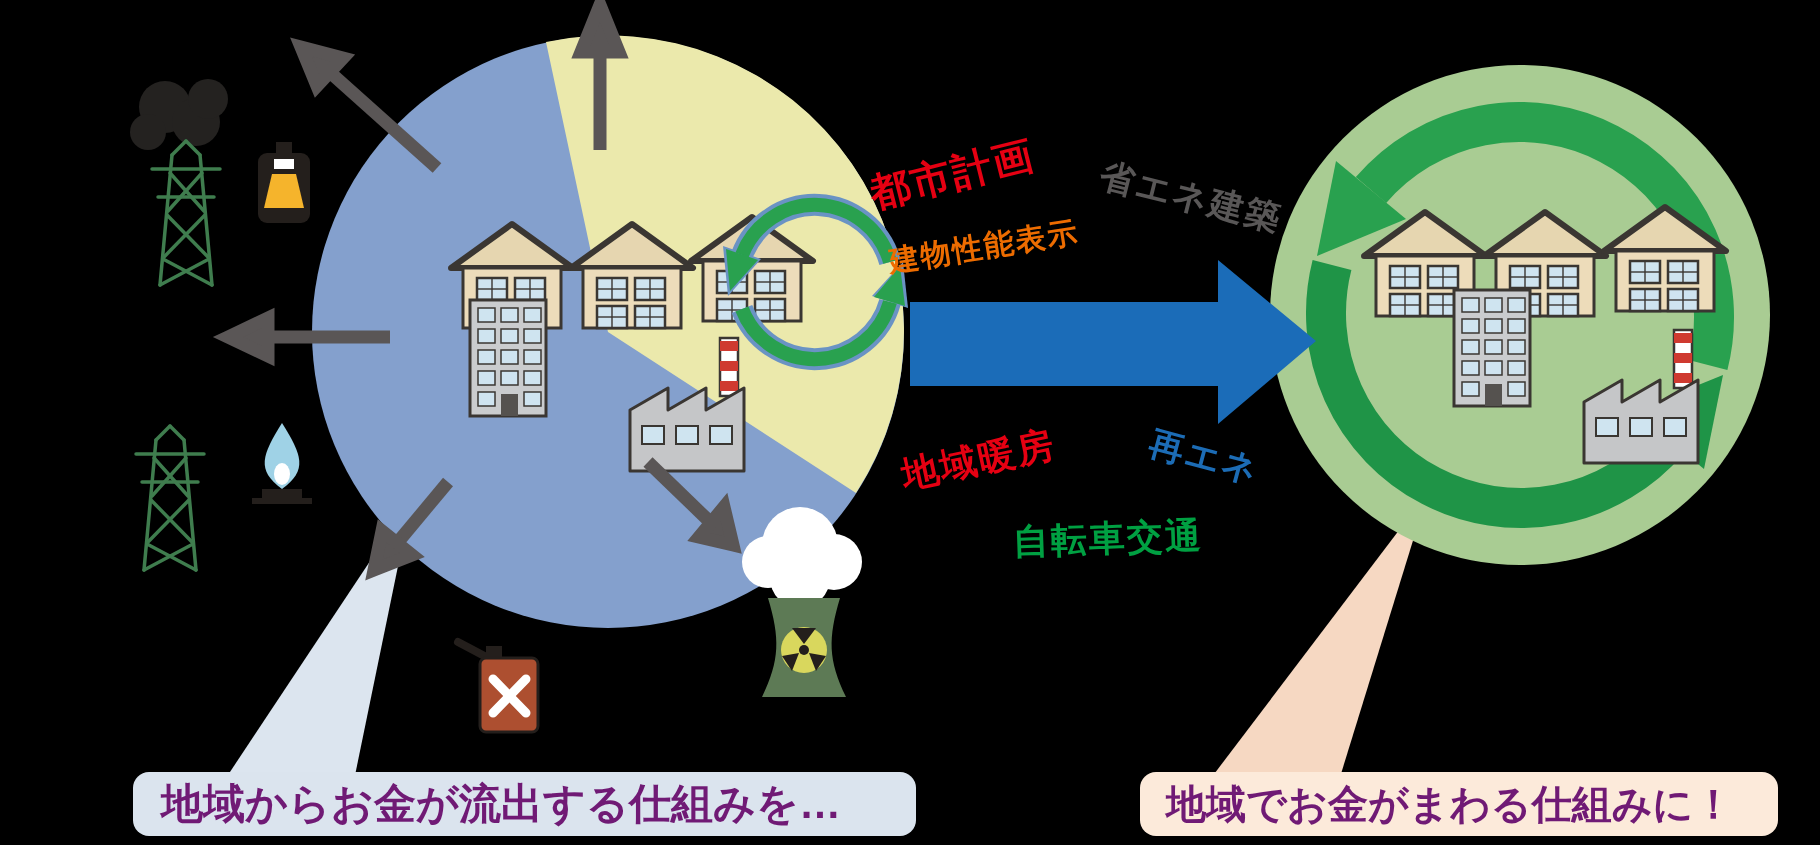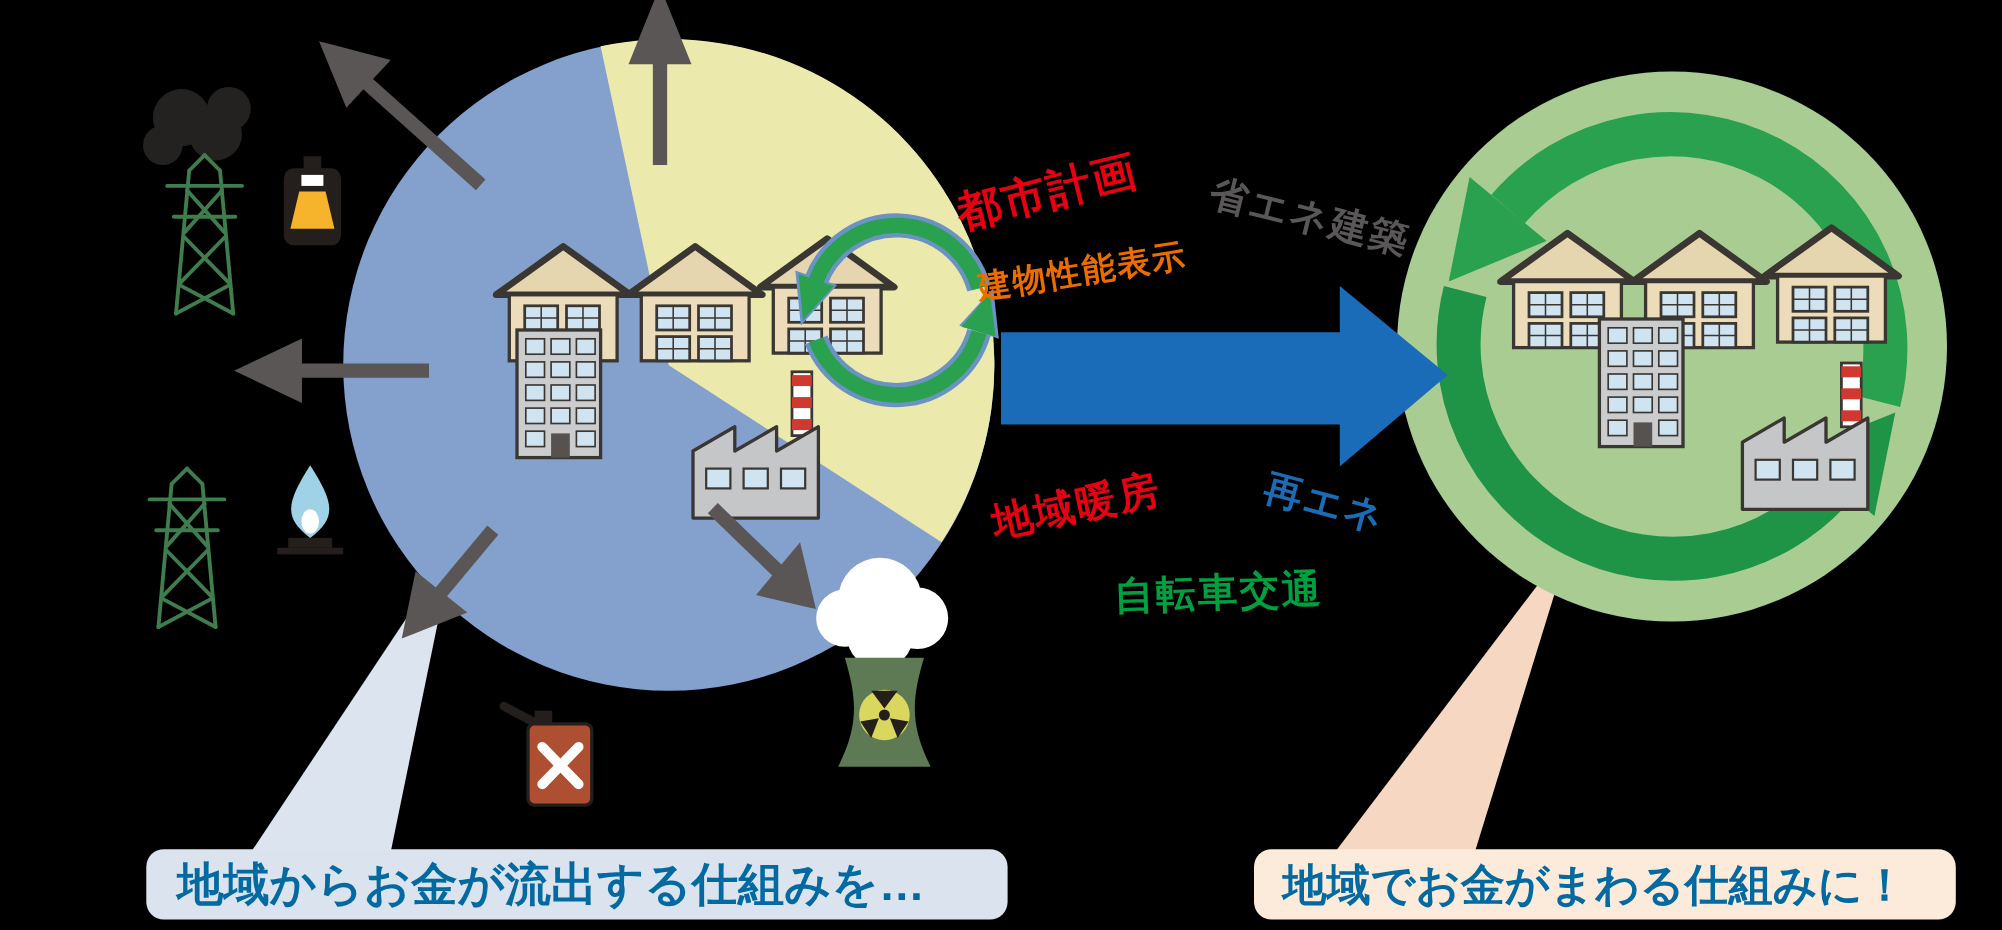--- a/index.html
+++ b/index.html
@@ -9,21 +9,21 @@
   .measure{position:absolute;font-weight:bold;white-space:nowrap;
            transform-origin:left top;letter-spacing:2px;
            font-family:"Liberation Sans",sans-serif;}
   #m-urban {left:864px; top:168px; font-size:40px; color:#e60012; transform:rotate(-14deg);}
   #m-bldg  {left:886px; top:242px; font-size:30px; color:#ed6c00; transform:rotate(-9deg);}
   #m-save  {left:1106px;top:152px; font-size:35px; color:#595757; transform:rotate(14deg);}
   #m-heat  {left:897px; top:452px; font-size:37px; color:#e60012; transform:rotate(-12deg);}
   #m-rene  {left:1156px;top:420px; font-size:35px; color:#1c6cb5; transform:rotate(15deg);}
   #m-bike  {left:1012px;top:518px; font-size:36px; color:#00a042; transform:rotate(-2deg);}
   .callout{position:absolute;top:772px;height:64px;border-radius:16px;display:flex;
-           align-items:center;font-weight:bold;color:#0369a1;white-space:nowrap;
+           align-items:center;font-weight:bold;color:#701a75;white-space:nowrap;
            font-family:"Liberation Sans",sans-serif;}
   #callout-left {left:133px;width:755px;background:#dbe4ee;font-size:42px;padding-left:28px;}
   #callout-right{left:1140px;width:612px;background:#fceada;font-size:40px;padding-left:26px;text-align:right;}
 </style>
 </head>
 <body>
 
 <div id="stage">
 
 <svg id="scene" width="1820" height="845" viewBox="0 0 1820 845">

